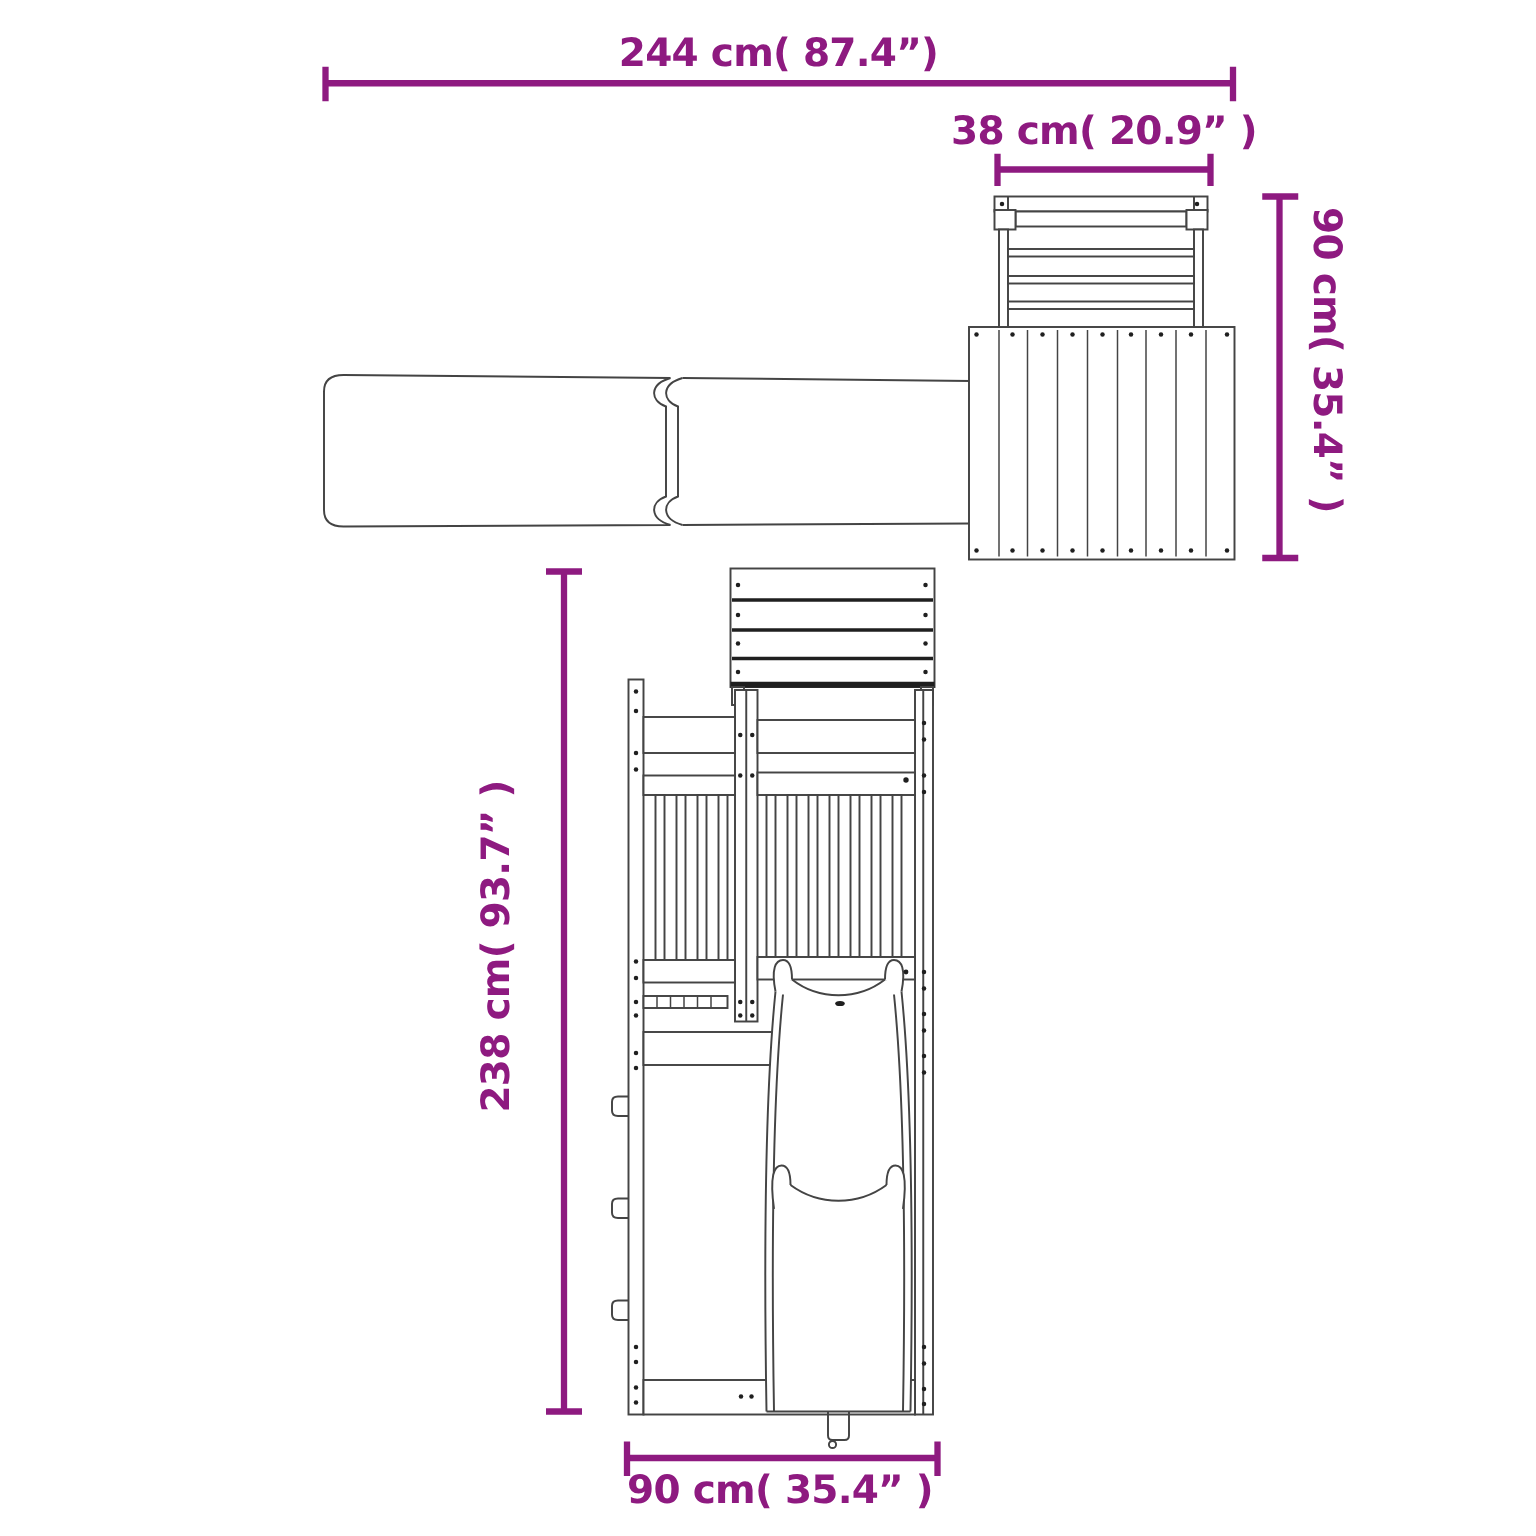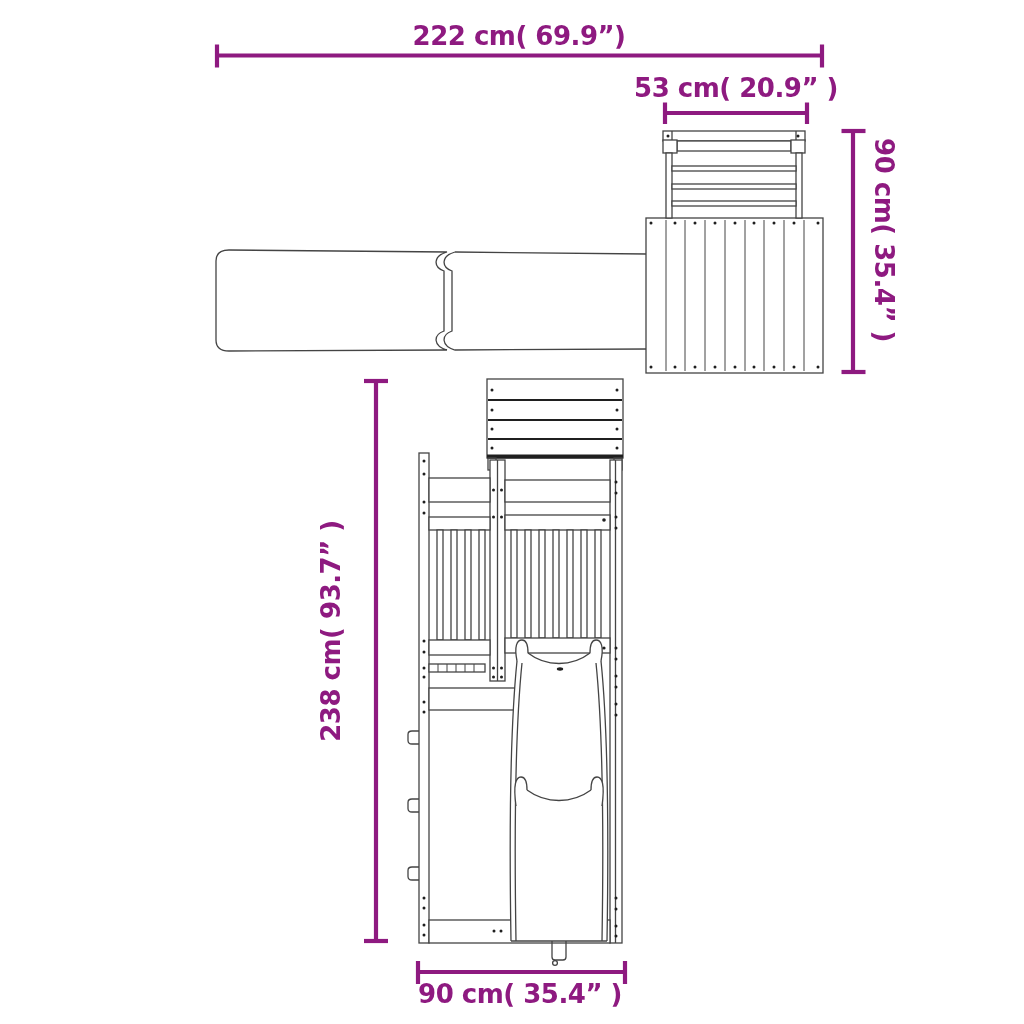--- a/index.html
+++ b/index.html
@@ -237,18 +237,18 @@
         <line x1="364" y1="941" x2="388" y2="941"></line>
       </g>
       <g>
         <line x1="418" y1="972" x2="625" y2="972"></line>
         <line x1="418" y1="961" x2="418" y2="984"></line>
         <line x1="625" y1="961" x2="625" y2="984"></line>
       </g>
     </g>
   </svg>
 
-  <div class="dim-label" style="left:519px;top:36px">222 cm( 69.9”)</div>
-  <div class="dim-label" style="left:736px;top:88px">53 cm( 20.9” )</div>
+  <div class="dim-label" style="left:519px;top:36px">244 cm( 87.4”)</div>
+  <div class="dim-label" style="left:736px;top:88px">38 cm( 20.9” )</div>
   <div class="dim-label rot90" style="left:884px;top:240px">90 cm( 35.4” )</div>
   <div class="dim-label rot270" style="left:331px;top:631px">238 cm( 93.7” )</div>
   <div class="dim-label" style="left:520px;top:994px">90 cm( 35.4” )</div>
 </div>
 
 </body></html>

